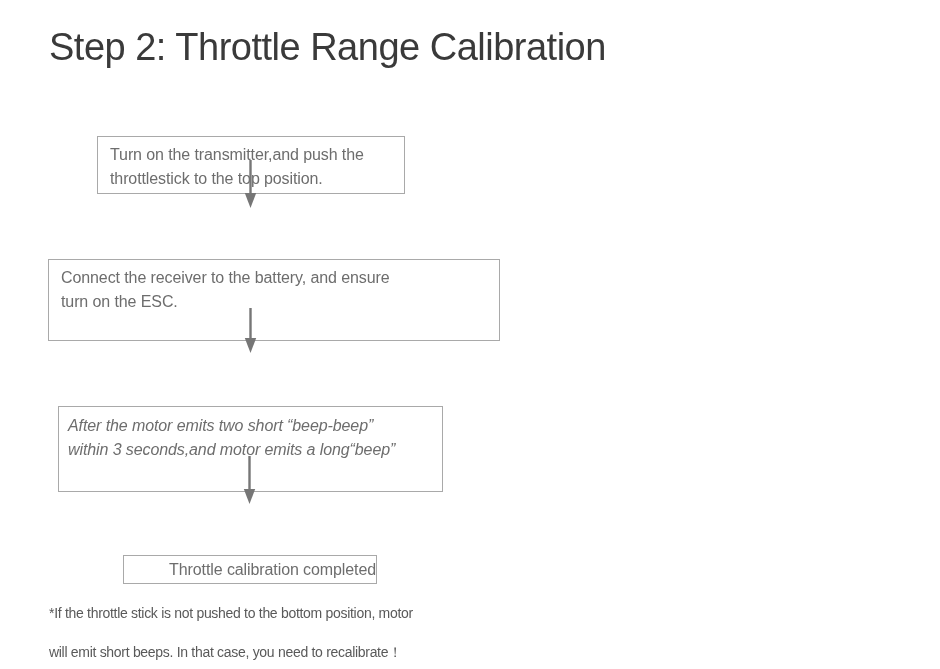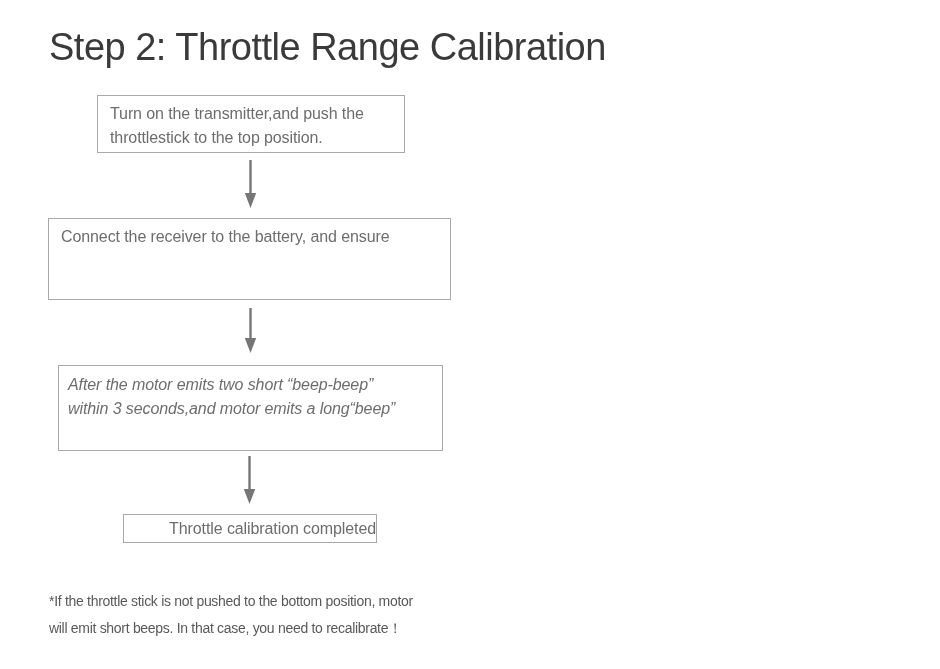--- a/index.html
+++ b/index.html
@@ -26,60 +26,62 @@
     color:var(--title);
     white-space:nowrap;
   }
   .flow-box{
     position:absolute;
     border:1px solid var(--box-border);
     background:var(--page-bg);
     color:var(--box-text);
     font-size:16px;
     letter-spacing:-0.1px;
+    margin-top:41px;
   }
   .flow-box .line{white-space:nowrap;line-height:24px;}
   .box-1{left:97px;top:95px;width:308px;height:58px;padding:6px 0 0 12px;}
-  .box-2{left:48px;top:218px;width:403px;height:82px;padding:6px 8px 0 12px;}
+  .box-2{left:48px;top:218px;width:452px;height:82px;padding:6px 8px 0 12px;}
   .box-3{left:58px;top:365px;width:385px;height:86px;padding:7px 0 0 9px;font-style:italic;}
   .box-4{left:123px;top:514px;width:254px;height:29px;text-align:right;}
   .box-4 .line{line-height:27px;}
   .arrow{position:absolute;display:block;}
   .arrow line{stroke:var(--arrow);stroke-width:2.4;}
   .arrow polygon{fill:var(--arrow);}
   .arrow-1{left:244px;top:160px;}
   .arrow-2{left:244px;top:308px;}
   .arrow-3{left:243px;top:456px;}
   .footnote{
     position:absolute;left:49px;top:588px;
     color:var(--footnote);
     font-size:14px;
     letter-spacing:-0.3px;
   }
-  .footnote .line{white-space:nowrap;line-height:27px;}
+  .footnote .line{white-space:nowrap;line-height:27px;margin-top:12px;}
 </style>
 </head>
 <body>
 
 <div class="page">
 
   <h1 class="title">Step 2: Throttle Range Calibration</h1>
 
   <div class="flow-box box-1">
     <div class="line">Turn on the transmitter,and push the</div>
     <div class="line">throttlestick to the top position.</div>
   </div>
 
   <svg class="arrow arrow-1" width="13" height="48" viewBox="0 0 13 48">
     <line x1="6.5" y1="0" x2="6.5" y2="35"></line>
     <polygon points="0.8,33 12.2,33 6.5,48"></polygon>
   </svg>
 
   <div class="flow-box box-2">
     <div class="line">Connect the receiver to the battery, and ensure</div>
+    <div class="line">turn on the ESC.</div>
   </div>
 
   <svg class="arrow arrow-2" width="13" height="45" viewBox="0 0 13 45">
     <line x1="6.5" y1="0" x2="6.5" y2="32"></line>
     <polygon points="0.8,30 12.2,30 6.5,45"></polygon>
   </svg>
 
   <div class="flow-box box-3">
     <div class="line">After the motor emits two short “beep-beep”</div>
     <div class="line">within 3 seconds,and motor emits a long“beep”</div>

